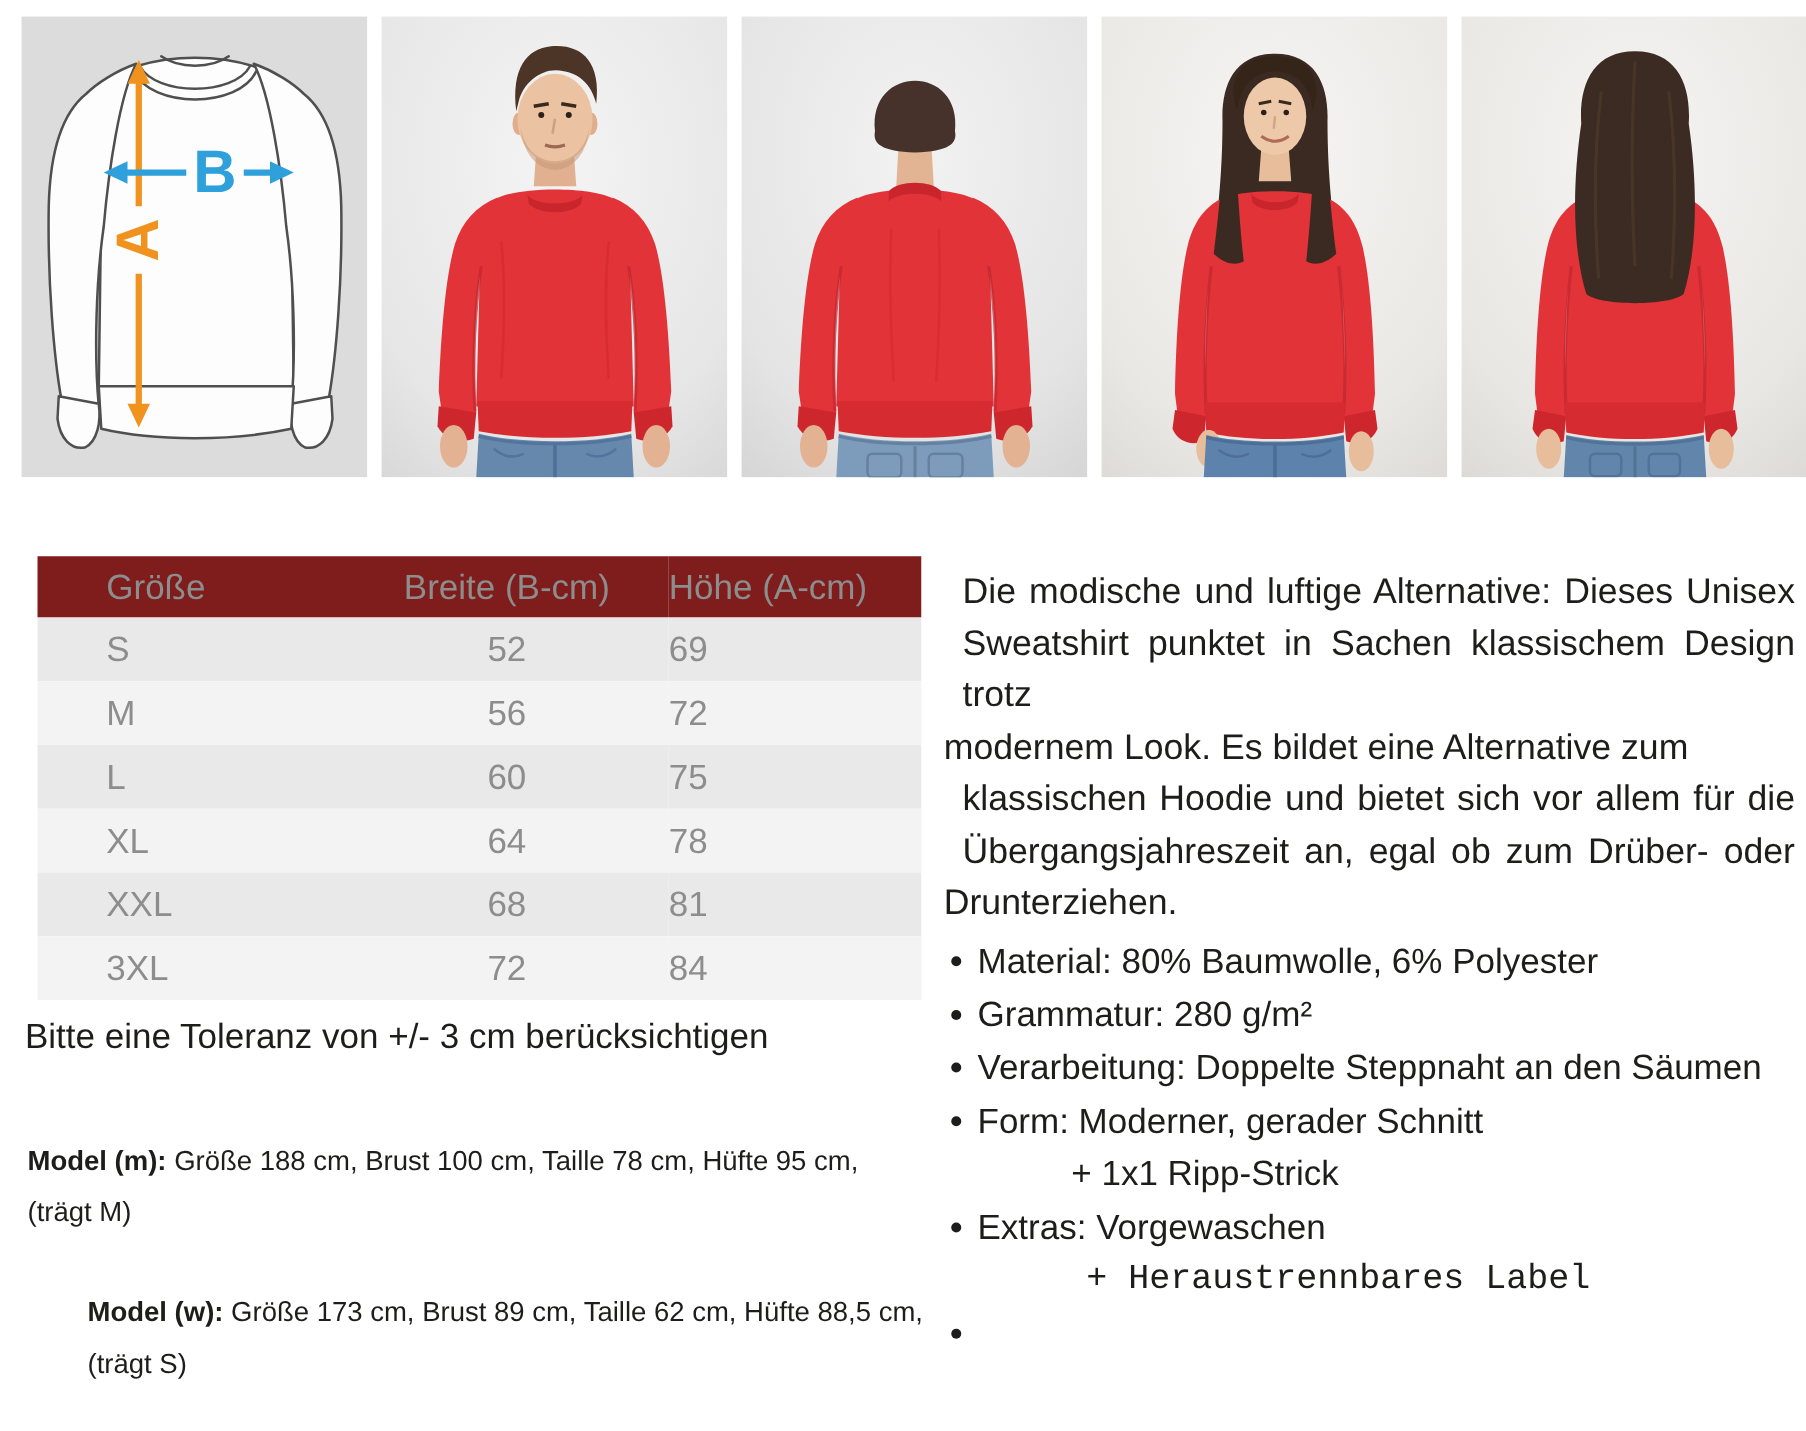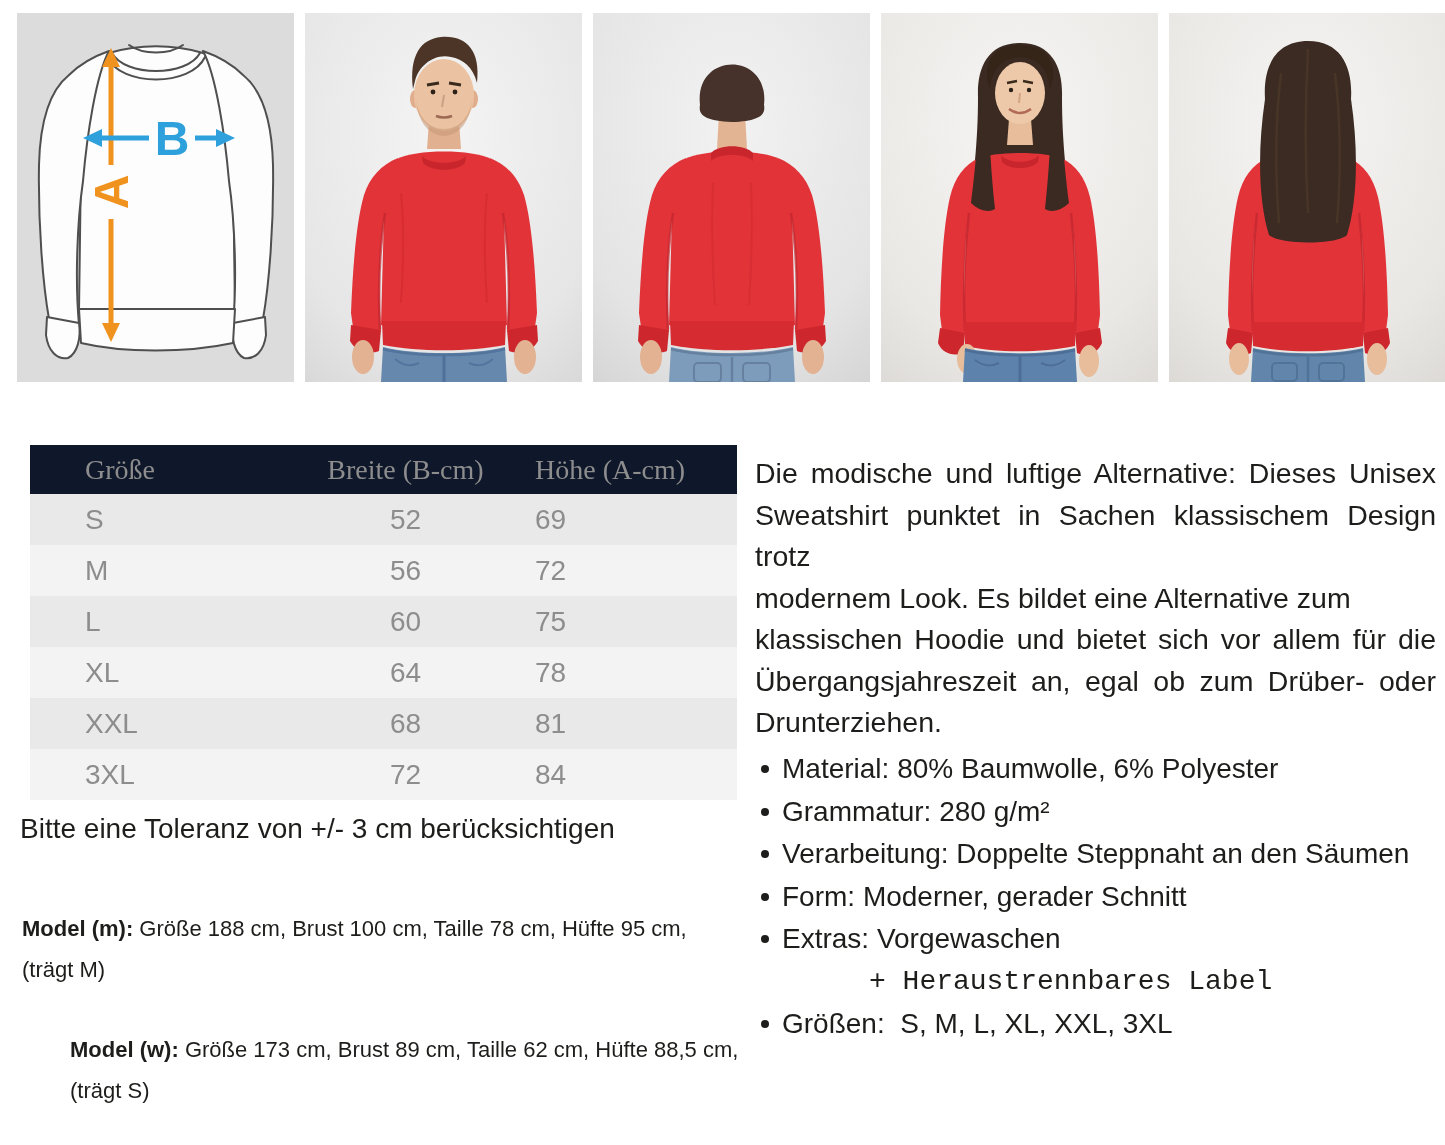--- a/index.html
+++ b/index.html
@@ -15,37 +15,37 @@
   
   .size-table{
     position:absolute;left:30px;top:445px;width:707px;
     border-collapse:collapse;table-layout:fixed;
     font-size:28px;color:#8d8d8d;
   }
   .size-table th,.size-table td{
     box-sizing:border-box;font-weight:400;text-align:left;
     padding:0 0 0 0;vertical-align:middle;
   }
-  .size-table th{height:49px;background:#0f172a;font-family:Liberation Serif, serif;}
+  .size-table th{height:49px;background:#7f1d1d;}
   .size-table td{height:51px;}
   .size-table th:first-child,.size-table td:first-child{width:246px;padding-left:55px;}
   .size-table th:nth-child(2),.size-table td:nth-child(2){width:259px;text-align:center;}
   .size-table tbody tr:nth-child(odd) td{background:#e9e9e9;}
   .size-table tbody tr:nth-child(even) td{background:#f3f3f3;}
   
   .tolerance{position:absolute;left:20px;top:813px;font-size:28px;text-align:center;}
   .model{position:absolute;left:22px;width:680px;font-size:22px;line-height:41px;}
   .model b{font-weight:700;}
   .model-m{top:908px;}
   .model-w{top:1029px;margin-left:48px;}
   
   .description{position:absolute;left:755px;top:453px;width:681px;
     font-size:28.5px;line-height:41.5px;}
   .dline{white-space:nowrap;}
-  .dline.jl{white-space:normal;text-align:justify;text-align-last:justify;}
+  .dline.jl{white-space:normal;text-align:justify;text-align-last:justify;margin-left:15px;}
   .features{position:absolute;left:755px;top:748px;width:690px;
     font-size:28px;line-height:42.5px;}
   .feat{position:relative;padding-left:27px;}
   .feat .ftext{white-space:pre-wrap;}
   .feat .bullet{
     position:absolute;left:6px;top:17px;width:8px;height:8px;border-radius:50%;
     background:#1d1d1b;
   }
   .feat.ind1{padding-left:102px;}
   .feat.ind2{padding-left:114px;font-family:Liberation Mono, monospace;}
@@ -325,24 +325,26 @@
     <span class="ftext">Grammatur: 280 g/m²</span>
   </div>
   <div class="feat">
     <span class="bullet"></span>
     <span class="ftext">Verarbeitung: Doppelte Steppnaht an den Säumen</span>
   </div>
   <div class="feat">
     <span class="bullet"></span>
     <span class="ftext">Form: Moderner, gerader Schnitt</span>
   </div>
+  <div class="feat ind1">
+    <span class="ftext">+ 1x1 Ripp-Strick</span>
+  </div>
   <div class="feat">
     <span class="bullet"></span>
     <span class="ftext">Extras: Vorgewaschen</span>
   </div>
   <div class="feat ind2">
     <span class="ftext">+ Heraustrennbares Label</span>
   </div>
   <div class="feat">
     <span class="bullet"></span>
-    <span class="ftext">Größen:  S, M, L, XL, XXL, 3XL</span>
   </div>
 </div>
 
 </body></html>

